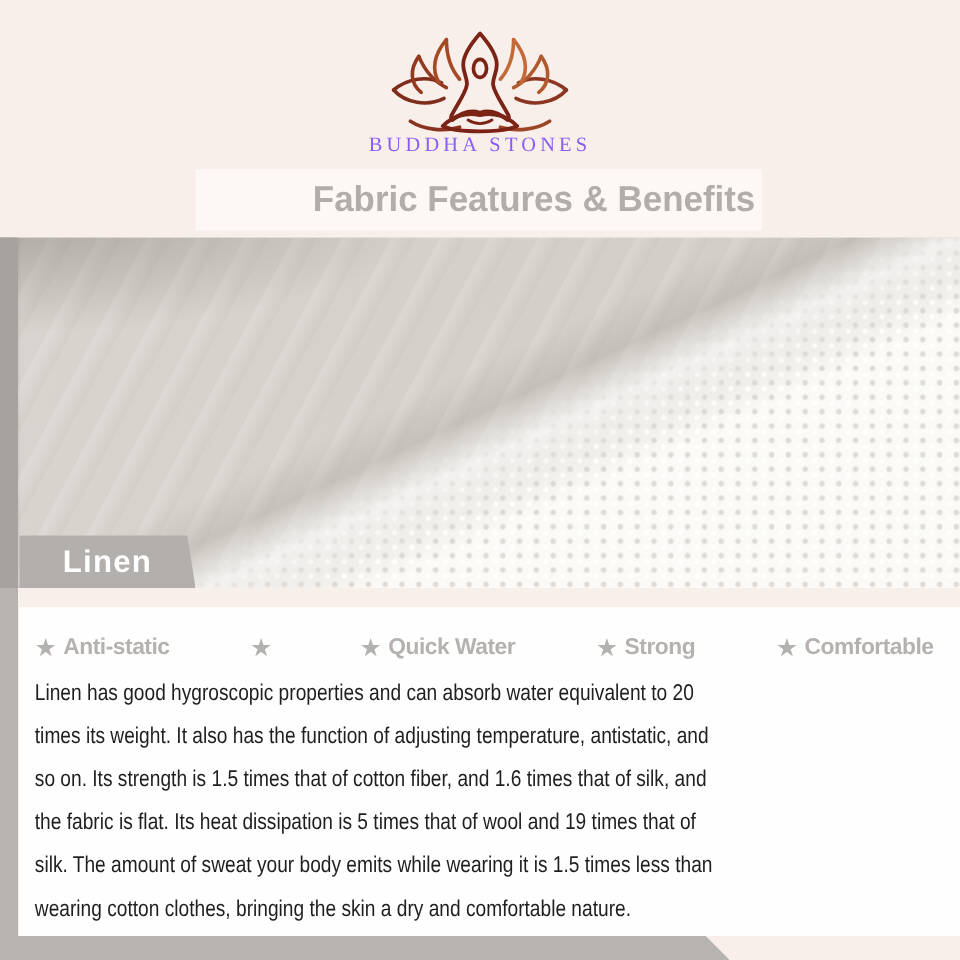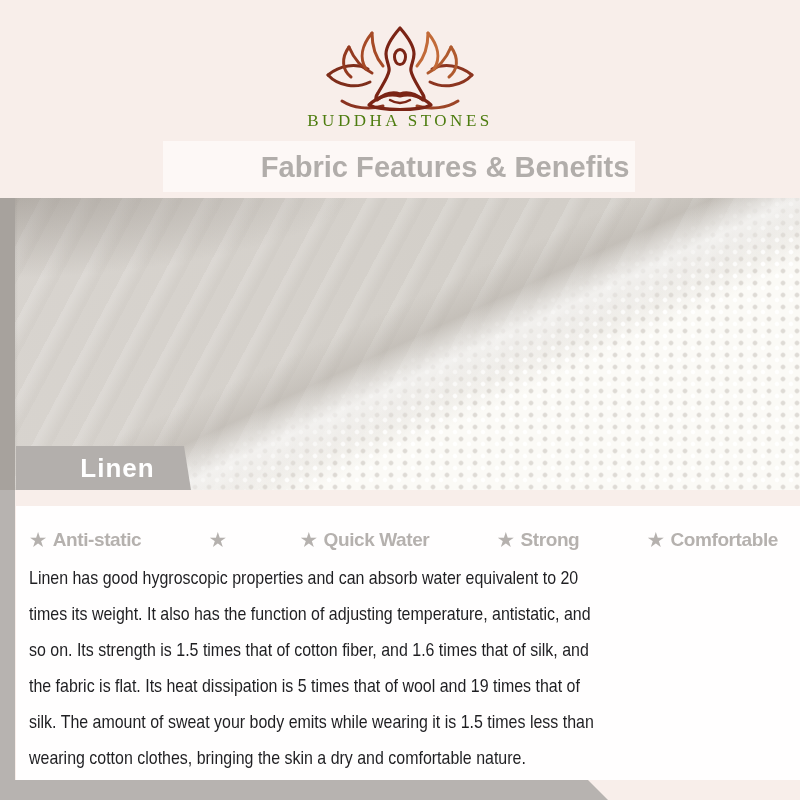--- a/index.html
+++ b/index.html
@@ -9,21 +9,21 @@
     font-family:"Liberation Sans",sans-serif;
     position:relative;overflow:hidden;
   }
   .page{position:absolute;inset:0;background:#f8eeea;}
 
   
   .logo{position:absolute;left:325px;top:14px;width:150px;height:102px;}
   .brand{
     position:absolute;left:0;top:111px;width:800px;text-align:center;
     font-family:"Liberation Serif",serif;font-size:17px;letter-spacing:3.5px;
-    color:#4d7c0f;
+    color:#8b5cf6;
   }
 
   
   .banner{
     position:absolute;left:163px;top:141px;width:472px;height:51px;
     background:#fdf8f6;display:flex;align-items:center;justify-content:flex-end;
   }
   .banner h1{
     margin:0;font-size:30px;font-weight:bold;color:#b1adaa;
     letter-spacing:0;transform:scaleX(0.97);white-space:nowrap;
@@ -63,21 +63,21 @@
     position:absolute;left:0;top:780px;width:608px;height:20px;background:#b7b3b0;
     clip-path:polygon(0 0, calc(100% - 20px) 0, 100% 100%, 0 100%);
   }
 
   
   .fabric-label{
     position:absolute;left:16px;top:446px;width:147px;height:44px;
     background:#b3afac;color:#ffffff;
     clip-path:polygon(0 0, calc(100% - 7px) 0, 100% 100%, 0 100%);
     display:flex;align-items:center;justify-content:center;
-    font-size:26px;font-weight:bold;letter-spacing:1px;padding-left:28px;
+    font-size:26px;font-weight:bold;letter-spacing:1px;
   }
 
   
   .content{
     position:absolute;left:16px;top:506px;width:784px;height:274px;
     background:#fffefe;
   }
   .features{
     position:absolute;left:14px;right:22px;top:20px;height:28px;
     display:flex;justify-content:space-between;align-items:center;

